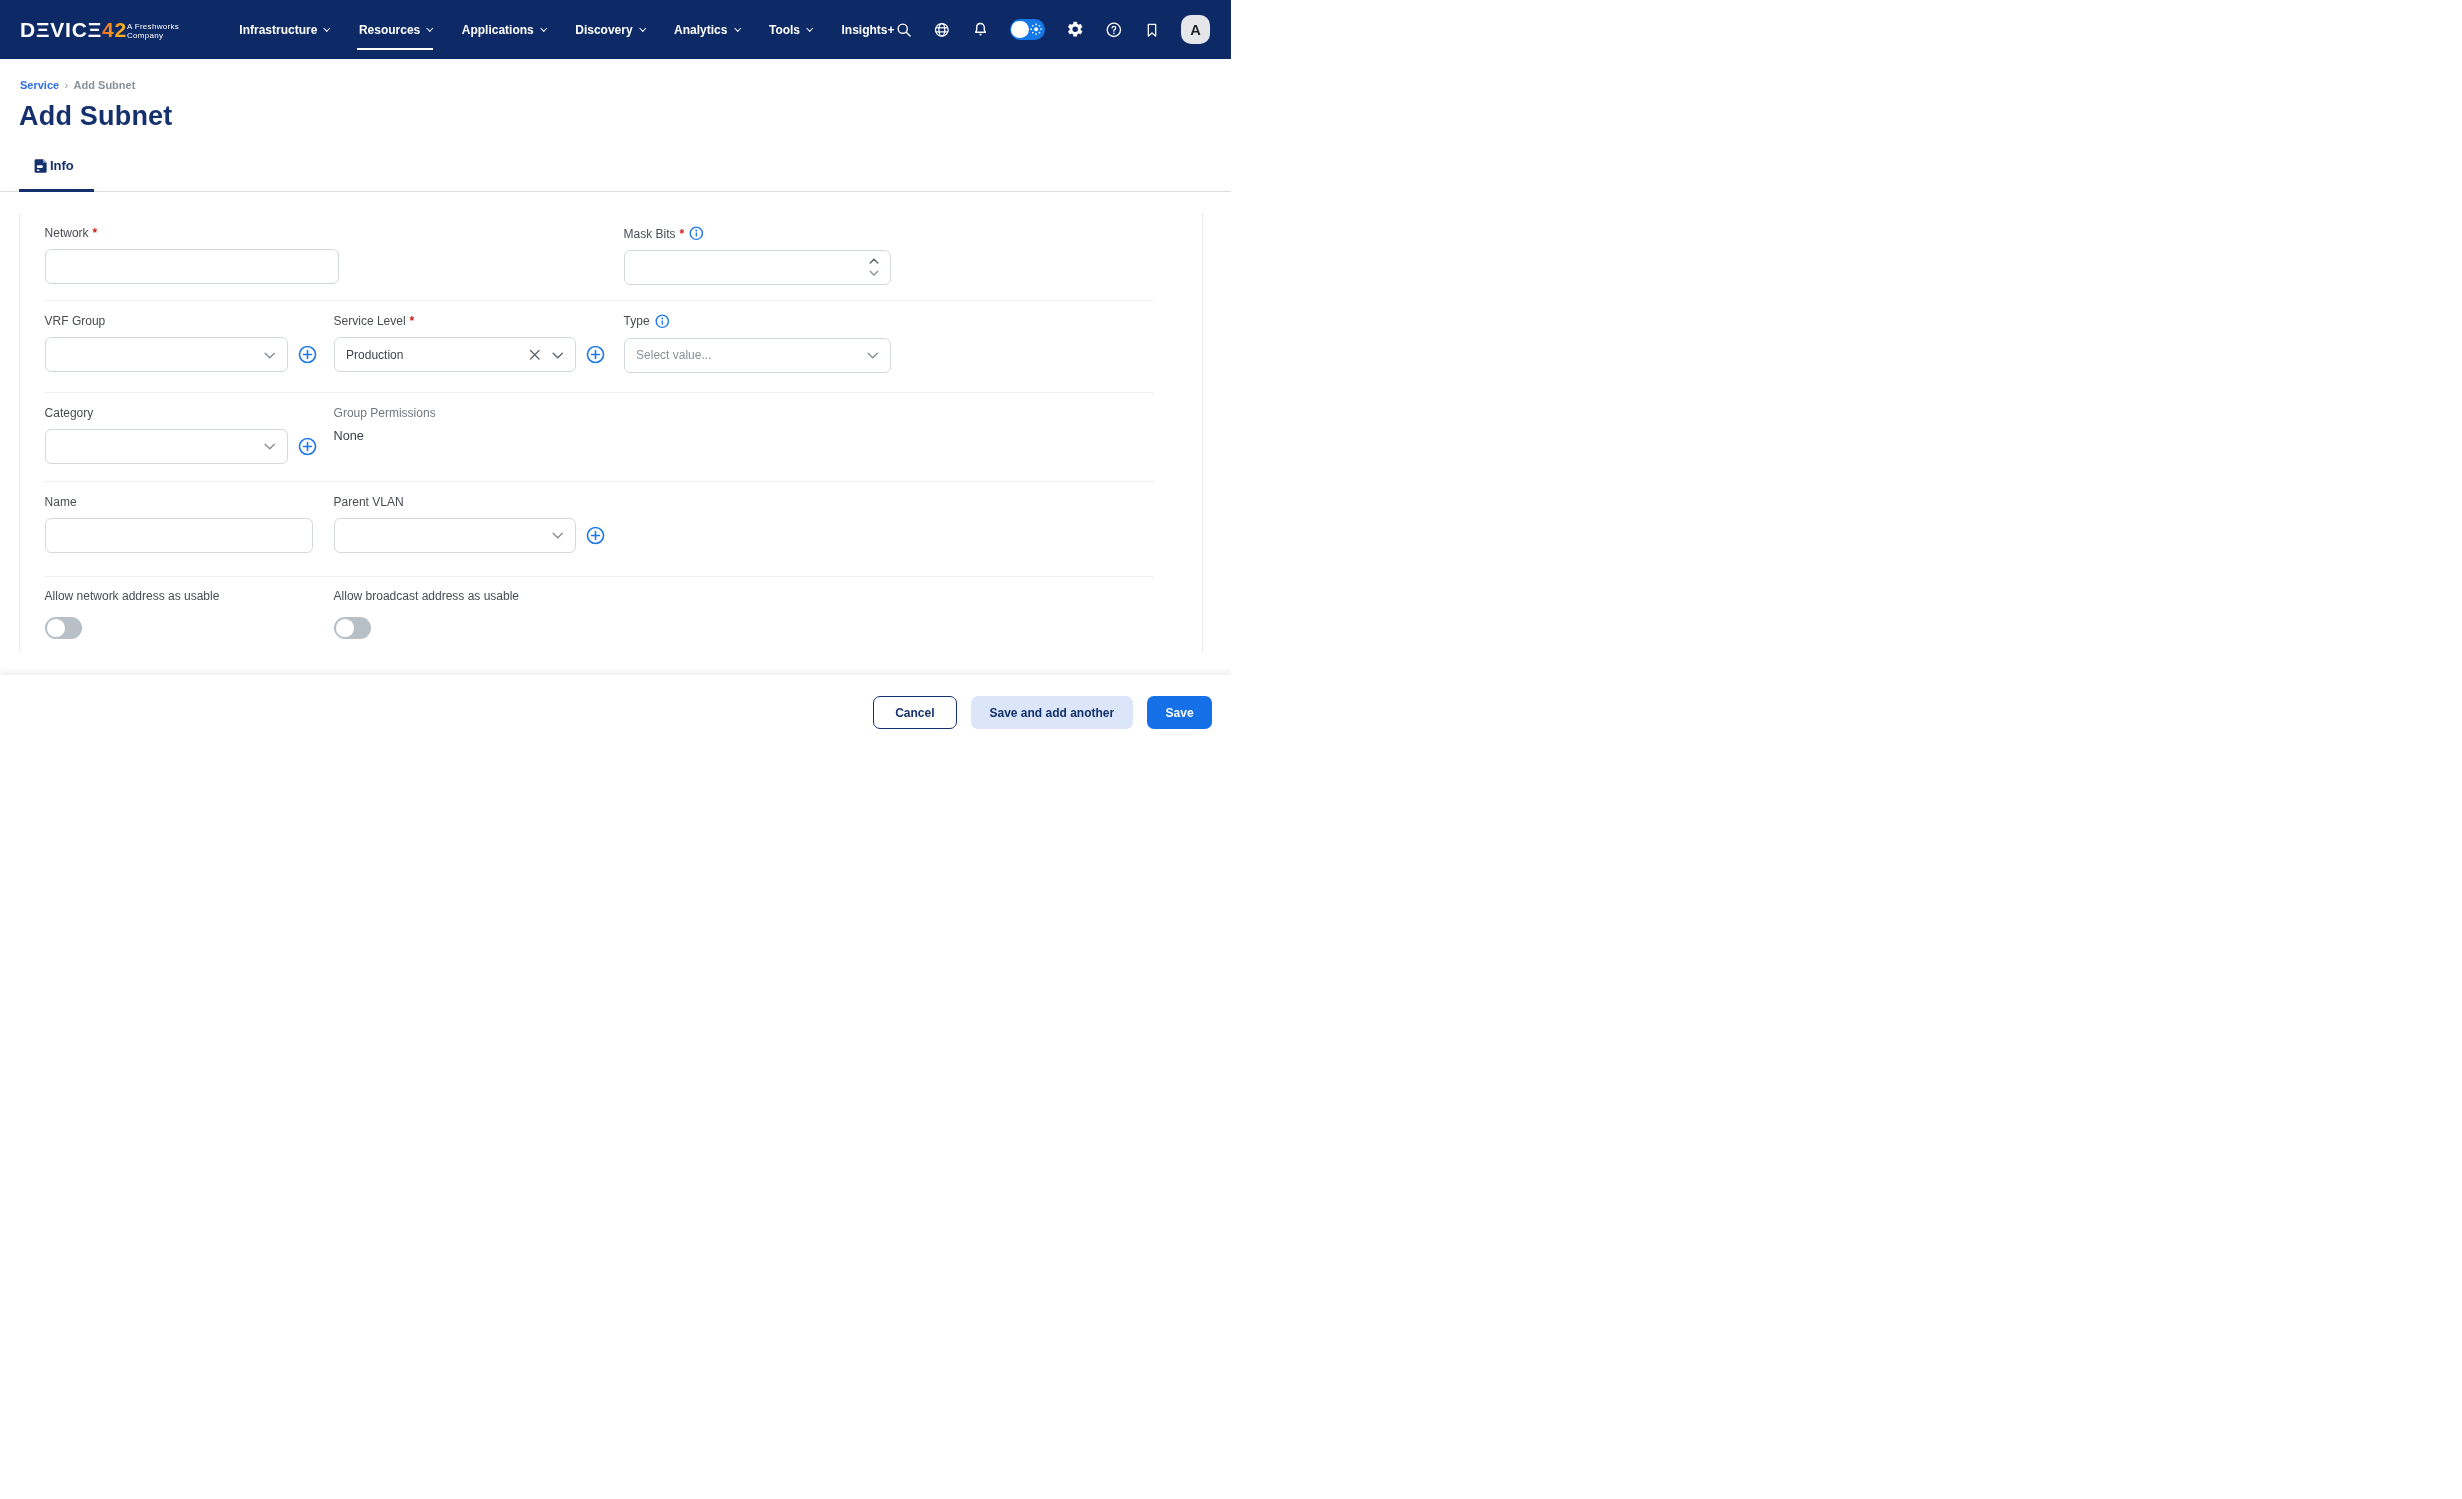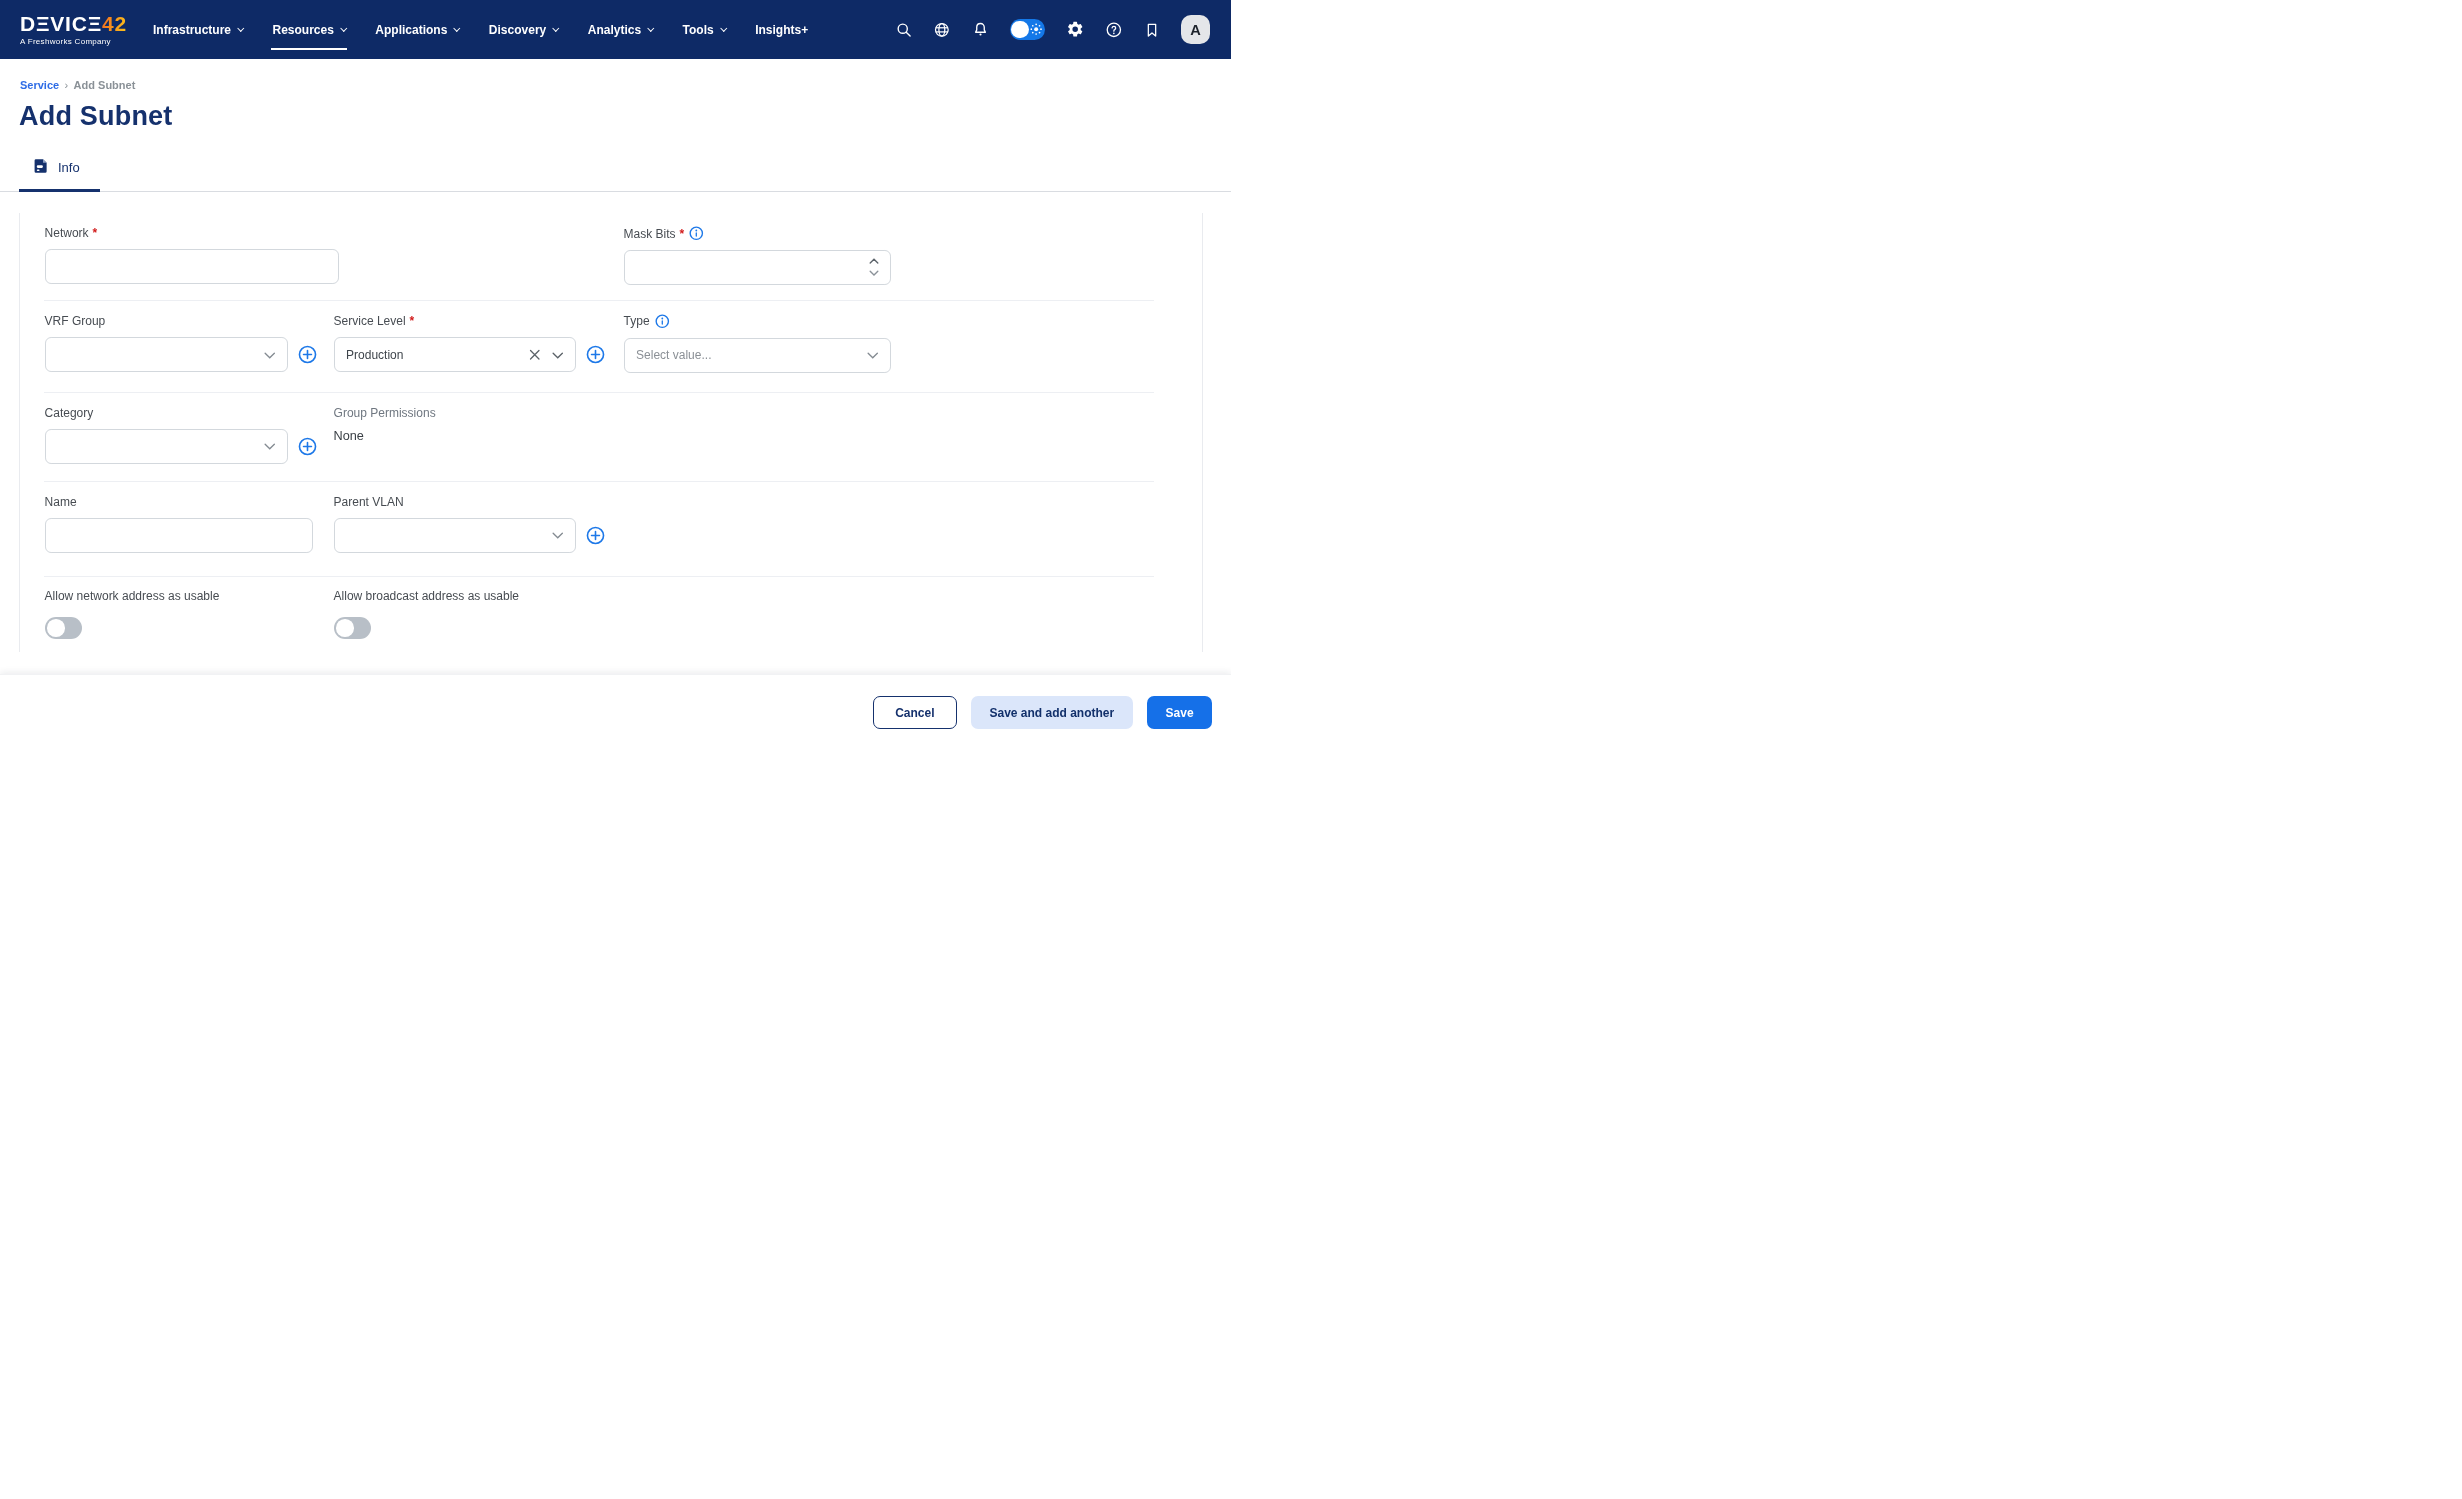--- a/index.html
+++ b/index.html
@@ -2,21 +2,21 @@
 <html style="font-size:12.3px"><head>
 <meta charset="utf-8">
 <style>
   * { margin:0; padding:0; box-sizing:border-box; }
   html,body { background:#ffffff; }
   body { font-family:"Liberation Sans", sans-serif; }
   .app { width:1231px; height:750px; position:relative; background:#fff; overflow:hidden; }
 
   
   .topbar { height:59px; background:#0e2a66; display:flex; align-items:center; padding:0 21px 0 20px; }
-  .logo { display:flex; flex-direction:column; margin-right:26px; cursor:pointer; }
+  .logo { display:flex; flex-direction:row; margin-right:26px; cursor:pointer; }
   .logo-line { font-size:21px; font-weight:bold; letter-spacing:0.8px; color:#ffffff; line-height:1; display:flex; }
   .logo-42 { background:linear-gradient(100deg,#f4731f 10%,#f9a11b 60%,#fcc21c 95%); -webkit-background-clip:text; background-clip:text; color:transparent; font-weight:bold; }
   .logo-tag { color:#ffffff; font-size:8px; letter-spacing:0.3px; margin-top:3.1px; }
   .mainnav { display:flex; align-items:flex-start; gap:30px; height:100%; }
   .navitem { display:flex; align-items:center; gap:6.1px; color:#ffffff; font-size:12px; font-weight:600; height:100%; position:relative; cursor:pointer; }
   .navitem .chev { width:5.4px; height:5.4px; border-right:1.5px solid #fff; border-bottom:1.5px solid #fff; transform:rotate(45deg) translateY(-1.5px); }
   .navitem.active::after { content:""; position:absolute; left:-1.5px; right:-1.5px; bottom:9.2px; height:2.3px; background:#ffffff; }
   .topicons { margin-left:auto; display:flex; align-items:center; gap:21px; }
   .ticon { display:flex; align-items:center; justify-content:center; cursor:pointer; }
   .theme-pill { width:35px; height:21px; border-radius:10.8px; background:#1478e8; position:relative; cursor:pointer; }
@@ -26,21 +26,21 @@
 
   
   .crumbs { margin:20px 0 0 20px; font-size:11px; display:flex; align-items:center; gap:5.4px; }
   .crumb-link { color:#2e6ce6; font-weight:600; text-decoration:none; cursor:pointer; }
   .crumb-sep { color:#8a9197; }
   .crumb-cur { color:#8a9197; font-weight:600; }
   .page-title { margin:10px 0 0 19px; font-size:27px; font-weight:bold; color:#15316d; letter-spacing:0.2px; }
 
   
   .tabs { margin-top:26px; border-bottom:0.8px solid #d9dce1; padding-left:19px; display:flex; }
-  .tab { display:inline-flex; align-items:center; gap:9px; padding:0 20px 11.5px 15.4px; color:#15316d; font-size:13px; font-weight:normal; border-bottom:3.1px solid #15316d; margin-bottom:-0.8px; cursor:pointer; }
+  .tab { display:inline-flex; gap:1px; padding:0 20px 11.5px 15.4px; color:#15316d; font-size:13px; font-weight:bold; border-bottom:3.1px solid #15316d; margin-bottom:-0.8px; cursor:pointer; }
 
   
   .panel { margin:21.5px 28px 0 19px; border-left:0.8px solid #e9ebef; border-right:0.8px solid #e9ebef; height:439px; }
   .frow { display:flex; padding:13px 0 0 24.6px; }
   .frow.r1 { height:87px; } .frow.r2 { height:91px; } .frow.r3 { height:88px; } .frow.r4 { height:94px; } .frow.r5 { height:80px; }
   .fcol1 { width:289px; } .fcol2 { width:290px; } .fcol3 { flex:1; }
   .fcol1,.fcol2,.fcol3 { display:flex; flex-direction:column; }
   .flabel { font-size:12px; color:#474c52; margin-bottom:9.2px; display:flex; align-items:center; font-weight:400; }
   .flabel.muted { color:#6f7780; }
   .req { color:#d21c1c; font-weight:bold; margin-left:3.8px; }

